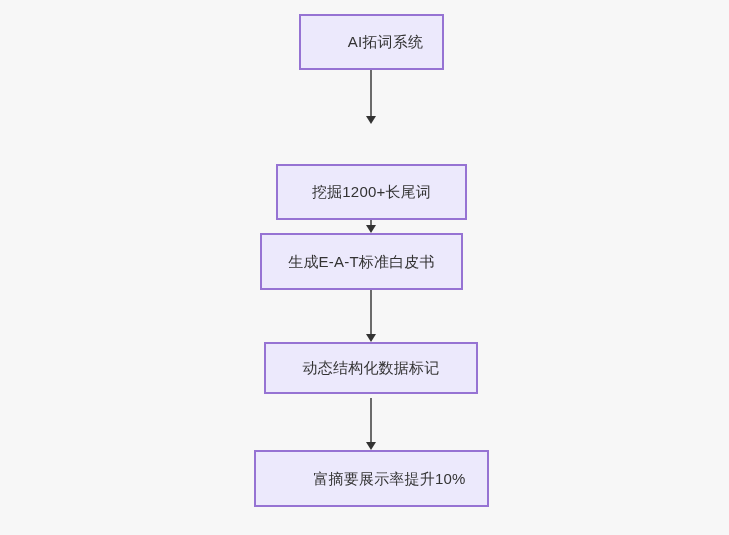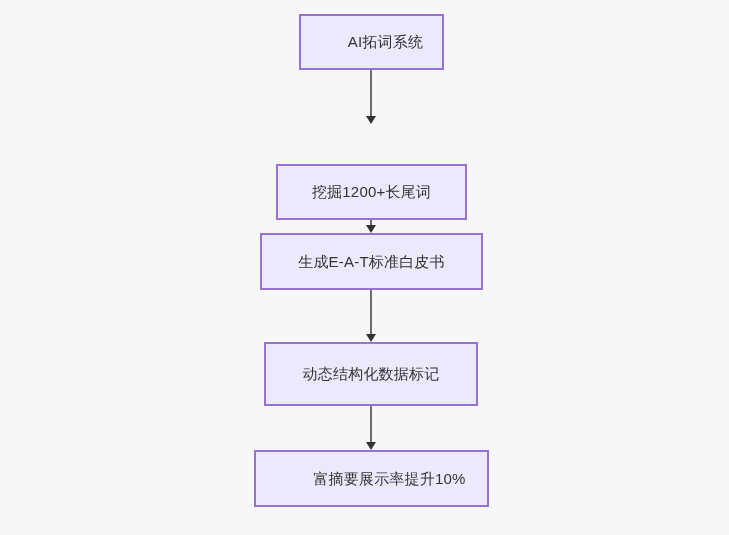--- a/index.html
+++ b/index.html
@@ -76,23 +76,23 @@
     <div class="connector-line" style="height: 45px; background: rgb(107, 107, 107);"></div>
     <div class="connector-arrow" style="top: 44px; border-top-color: rgb(51, 51, 51);"></div>
   </div>
 
   <div class="flow-node" id="node-1" style="left: 299px; top: 14px; width: 145px; height: 56px; background: rgb(236, 233, 252); border-color: rgb(150, 115, 211); color: rgb(51, 51, 51); padding-left: 28px;">
     <span>AI拓词系统</span>
   </div>
   <div class="flow-node" id="node-2" style="left: 276px; top: 124px; width: 191px; height: 56px; background: rgb(236, 233, 252); border-color: rgb(150, 115, 211); color: rgb(51, 51, 51); margin-top: 40px;">
     <span>挖掘1200+长尾词</span>
   </div>
-  <div class="flow-node" id="node-3" style="left: 260px; top: 233px; width: 223px; height: 57px; background: rgb(236, 233, 252); border-color: rgb(150, 115, 211); color: rgb(51, 51, 51);">
+  <div class="flow-node" id="node-3" style="left: 260px; top: 233px; width: 203px; height: 57px; background: rgb(236, 233, 252); border-color: rgb(150, 115, 211); color: rgb(51, 51, 51);">
     <span>生成E-A-T标准白皮书</span>
   </div>
-  <div class="flow-node" id="node-4" style="left: 264px; top: 342px; width: 214px; height: 64px; background: rgb(236, 233, 252); border-color: rgb(150, 115, 211); color: rgb(51, 51, 51);">
+  <div class="flow-node" id="node-4" style="left: 264px; top: 342px; width: 214px; height: 52px; background: rgb(236, 233, 252); border-color: rgb(150, 115, 211); color: rgb(51, 51, 51);">
     <span>动态结构化数据标记</span>
   </div>
   <div class="flow-node" id="node-5" style="left: 254px; top: 450px; width: 235px; height: 57px; background: rgb(236, 233, 252); border-color: rgb(150, 115, 211); color: rgb(51, 51, 51); padding-left: 36px;">
     <span>富摘要展示率提升10%</span>
   </div>
 
 </div>
 
 </body></html>

